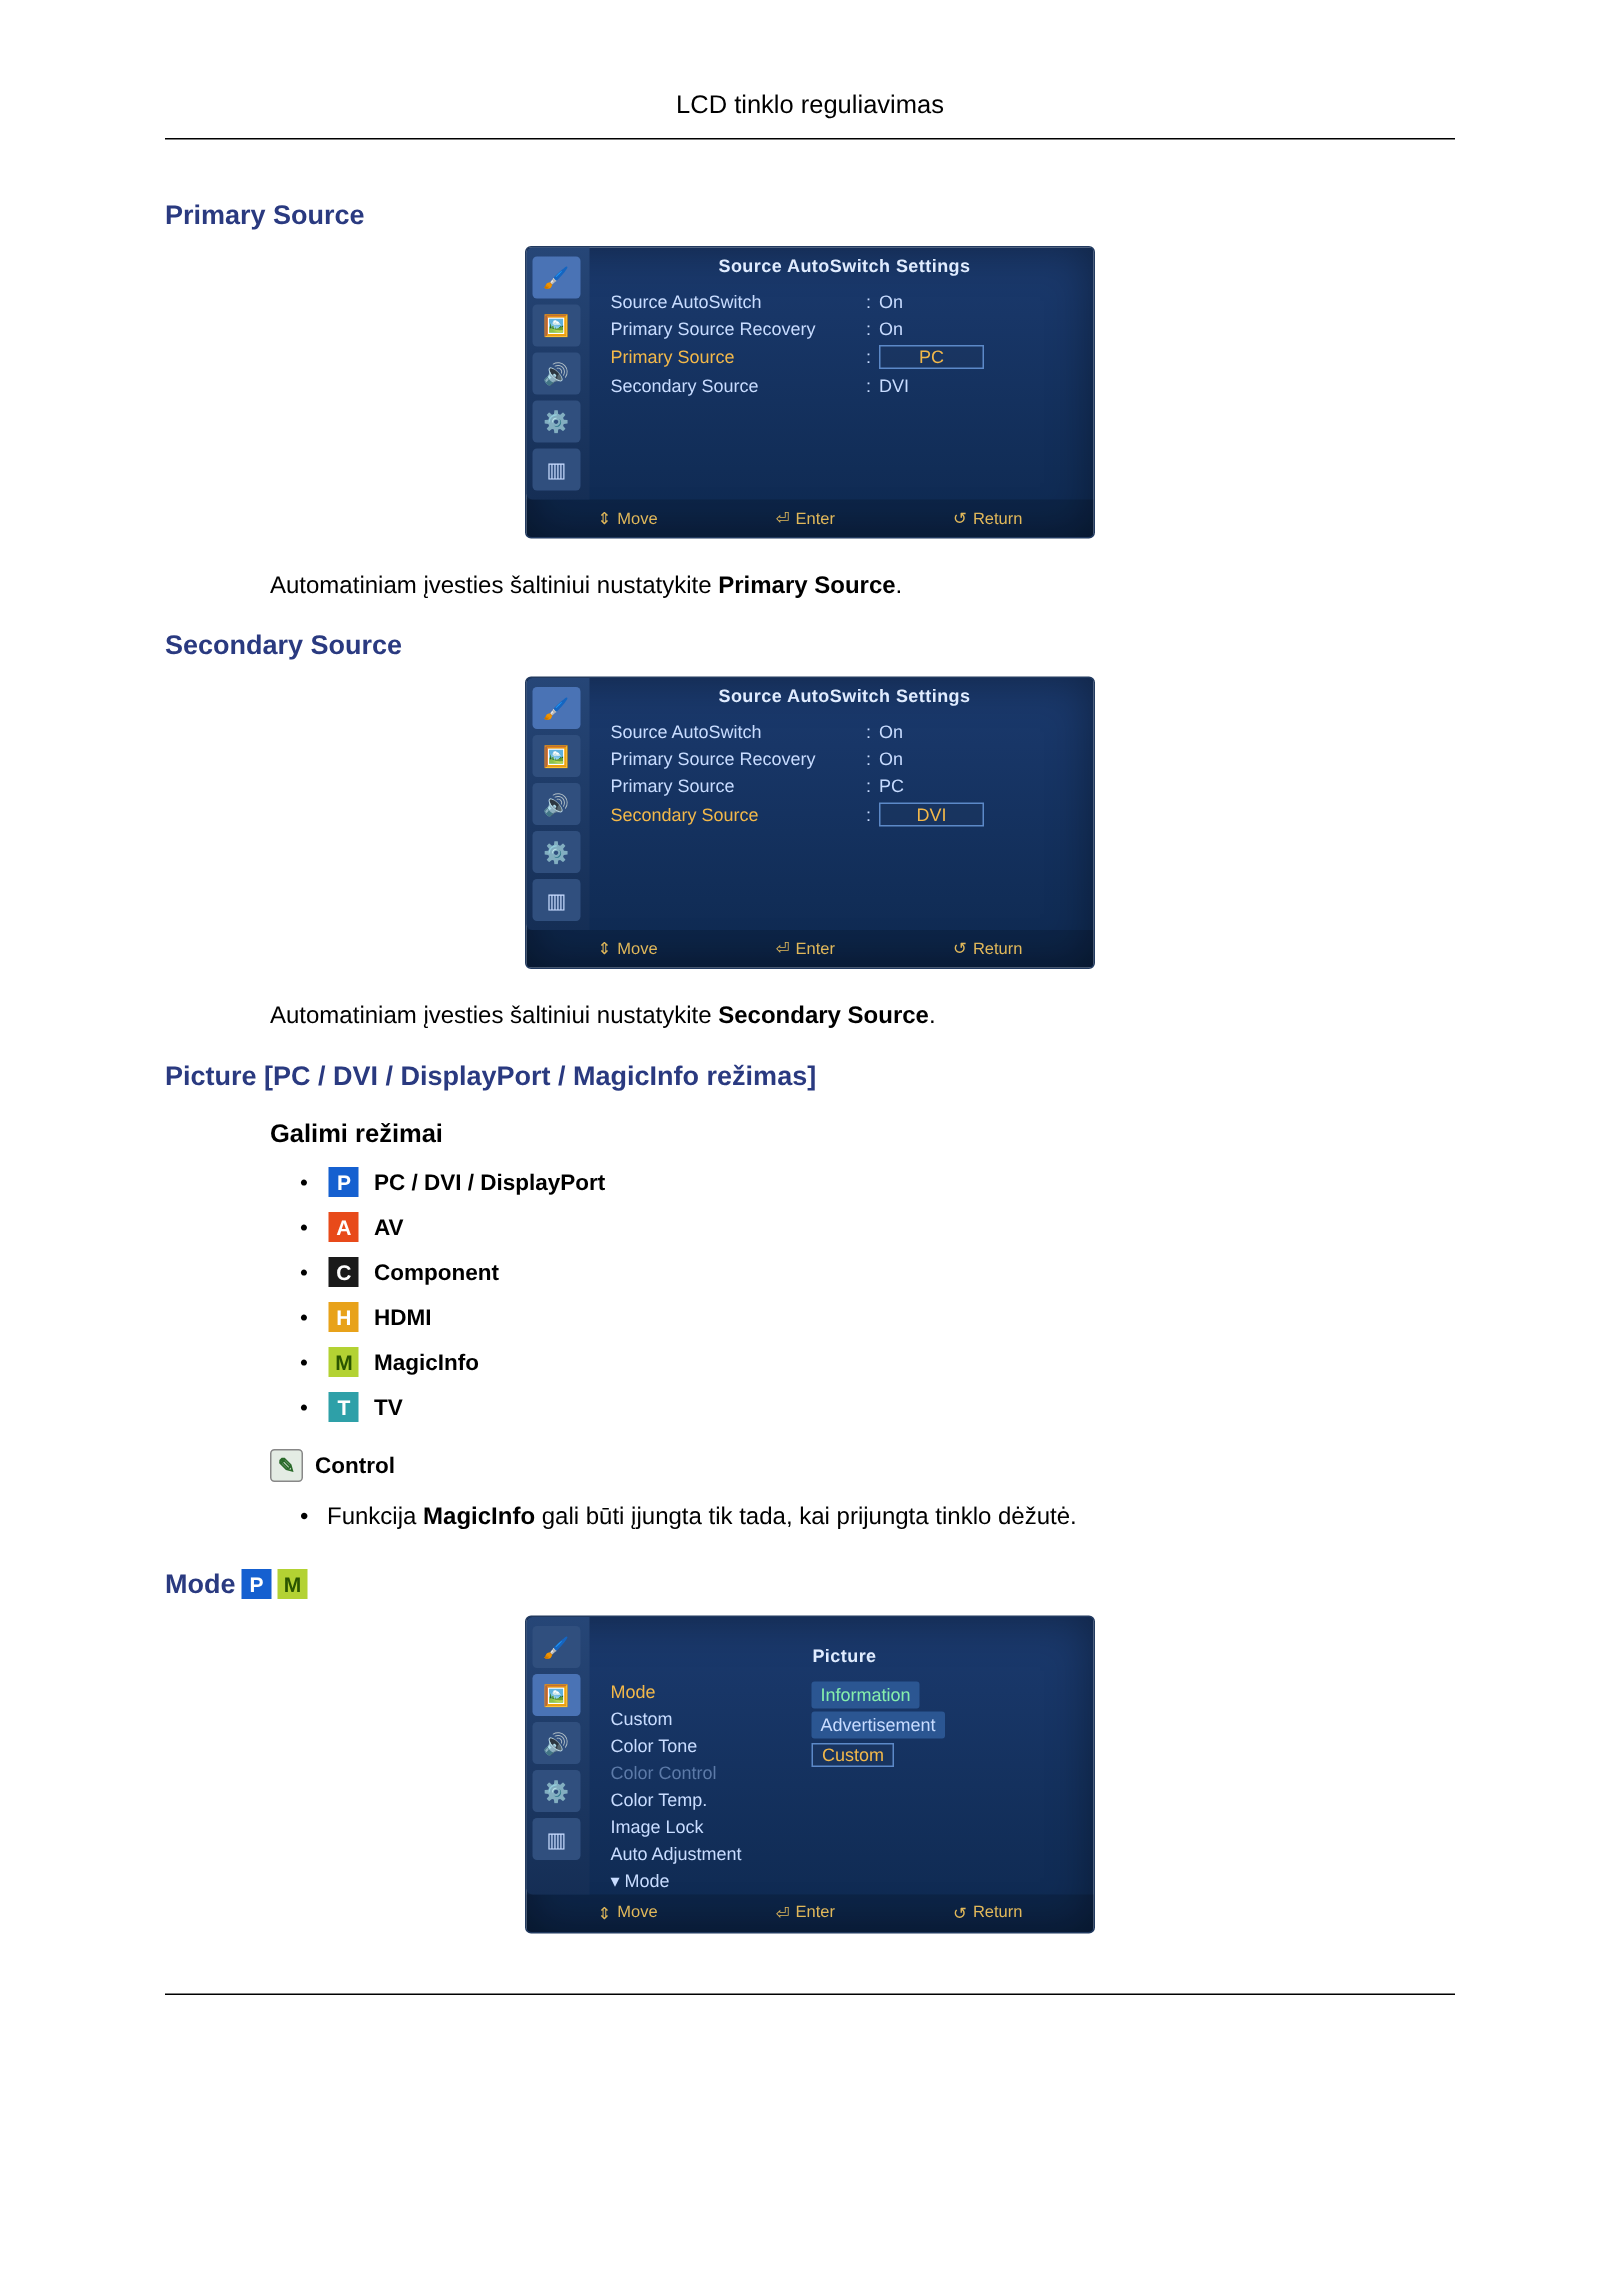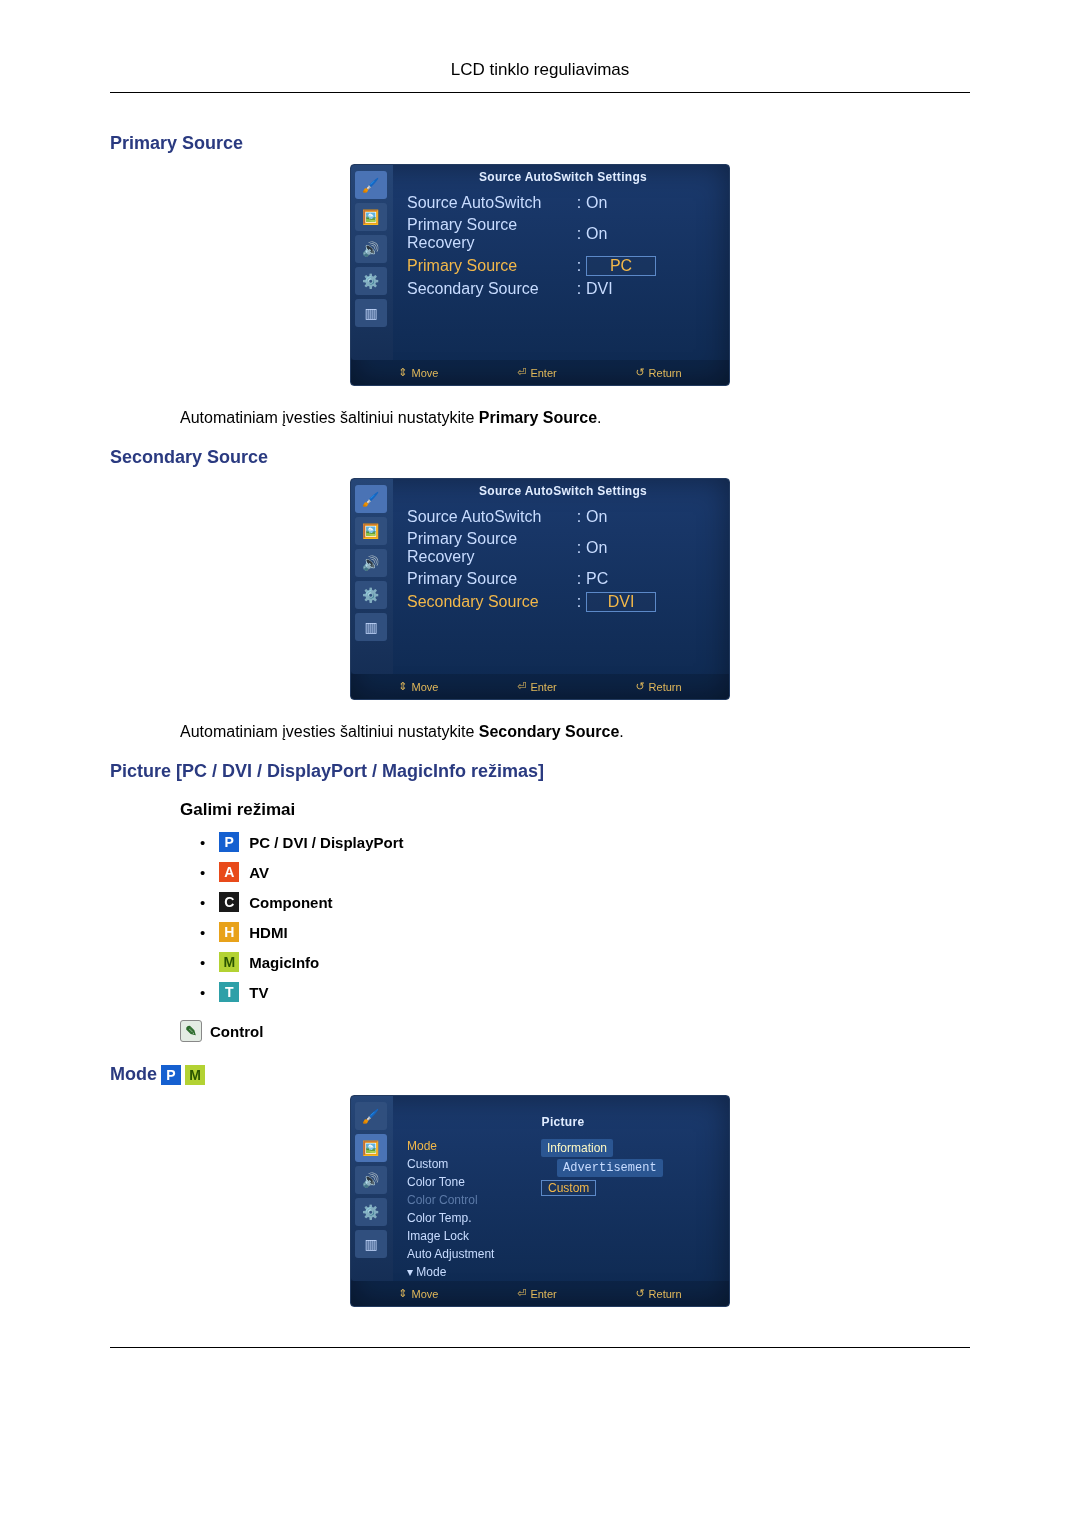--- a/index.html
+++ b/index.html
@@ -65,21 +65,21 @@
     text-align: center;
     color: #e0ecff;
     font-weight: bold;
     padding: 5px 0 8px;
     letter-spacing: .3px;
   }
   .osd-row {
     display: flex;
     align-items: center;
     padding: 2px 0;
-    font-size: 16px;
+    font-size: 12px;
   }
   .osd-label { width: 165px; }
   .osd-colon { width: 14px; text-align: center; }
   .osd-val { flex: 1; }
   .sel { color: #f2b84a; }
   .valbox {
     border: 1px solid #5c89c8;
     padding: 0 6px;
     display: inline-block;
     text-align: center;
@@ -178,21 +178,21 @@
     color: #2a3a80;
     font-weight: bold;
     font-size: 18px;
   }
   .mode-list-item {
     padding: 2px 0;
     font-size: 12px;
   }
   .mode-list-item.sel2 {
     background: #2b5692;
-    color: #fef9c3;
+    color: #86efac;
     padding: 2px 6px;
     display: inline-block;
     border-radius: 2px;
   }
   .valbox2 {
     border: 1px solid #5c89c8;
     padding: 0 6px;
     background: rgba(30,55,95,.4);
   }
   .hr-bottom {
@@ -334,20 +334,21 @@
       <span class="badge bT">T</span>
       <b> TV</b>
     </li>
   </ul>
 
 <div class="note">
   <span class="note-ic">✎</span>
   <span>Control</span>
 </div>
 <ul class="notelist" id="notes-list">
+    <li><span>Funkcija </span><b>MagicInfo</b><span> gali būti įjungta tik tada, kai prijungta tinklo dėžutė.</span></li>
   </ul>
 
 <div class="mode-head">
   <span class="t">Mode</span>
   <span class="badge bP">P</span>
   <span class="badge bM">M</span>
 </div>
 
 <div class="osd" style="margin-top:10px;">
   <div class="osd-inner">
@@ -367,21 +368,21 @@
               <div class="mode-list-item">Custom</div>
               <div class="mode-list-item">Color Tone</div>
               <div class="mode-list-item dim">Color Control</div>
               <div class="mode-list-item">Color Temp.</div>
               <div class="mode-list-item">Image Lock</div>
               <div class="mode-list-item">Auto Adjustment</div>
               <div class="mode-list-item">▾ Mode</div>
             </div>
           <div id="mode-options" style="flex:1;">
               <div style="margin: 2px 0px;"><div class="mode-list-item sel2">Information</div></div>
-              <div style="margin: 2px 16px; font-family: Liberation Mono, monospace;"><div class="mode-list-item " style="background: rgb(43, 86, 146); color: rgb(200, 220, 255); display: inline-block; padding: 2px 6px; border-radius: 2px;">Advertisement</div></div>
+              <div style="margin: 2px 0px;"><div class="mode-list-item " style="background: rgb(43, 86, 146); color: rgb(200, 220, 255); display: inline-block; padding: 2px 6px; border-radius: 2px;">Advertisement</div></div>
               <div style="margin: 2px 0px;">
                 <div class="mode-list-item"><span class="valbox2 sel">Custom</span></div>
               </div>
             </div>
         </div>
       </div>
     </div>
   </div>
   <div class="osd-foot">
     <span>⇕ <span>Move</span></span>

